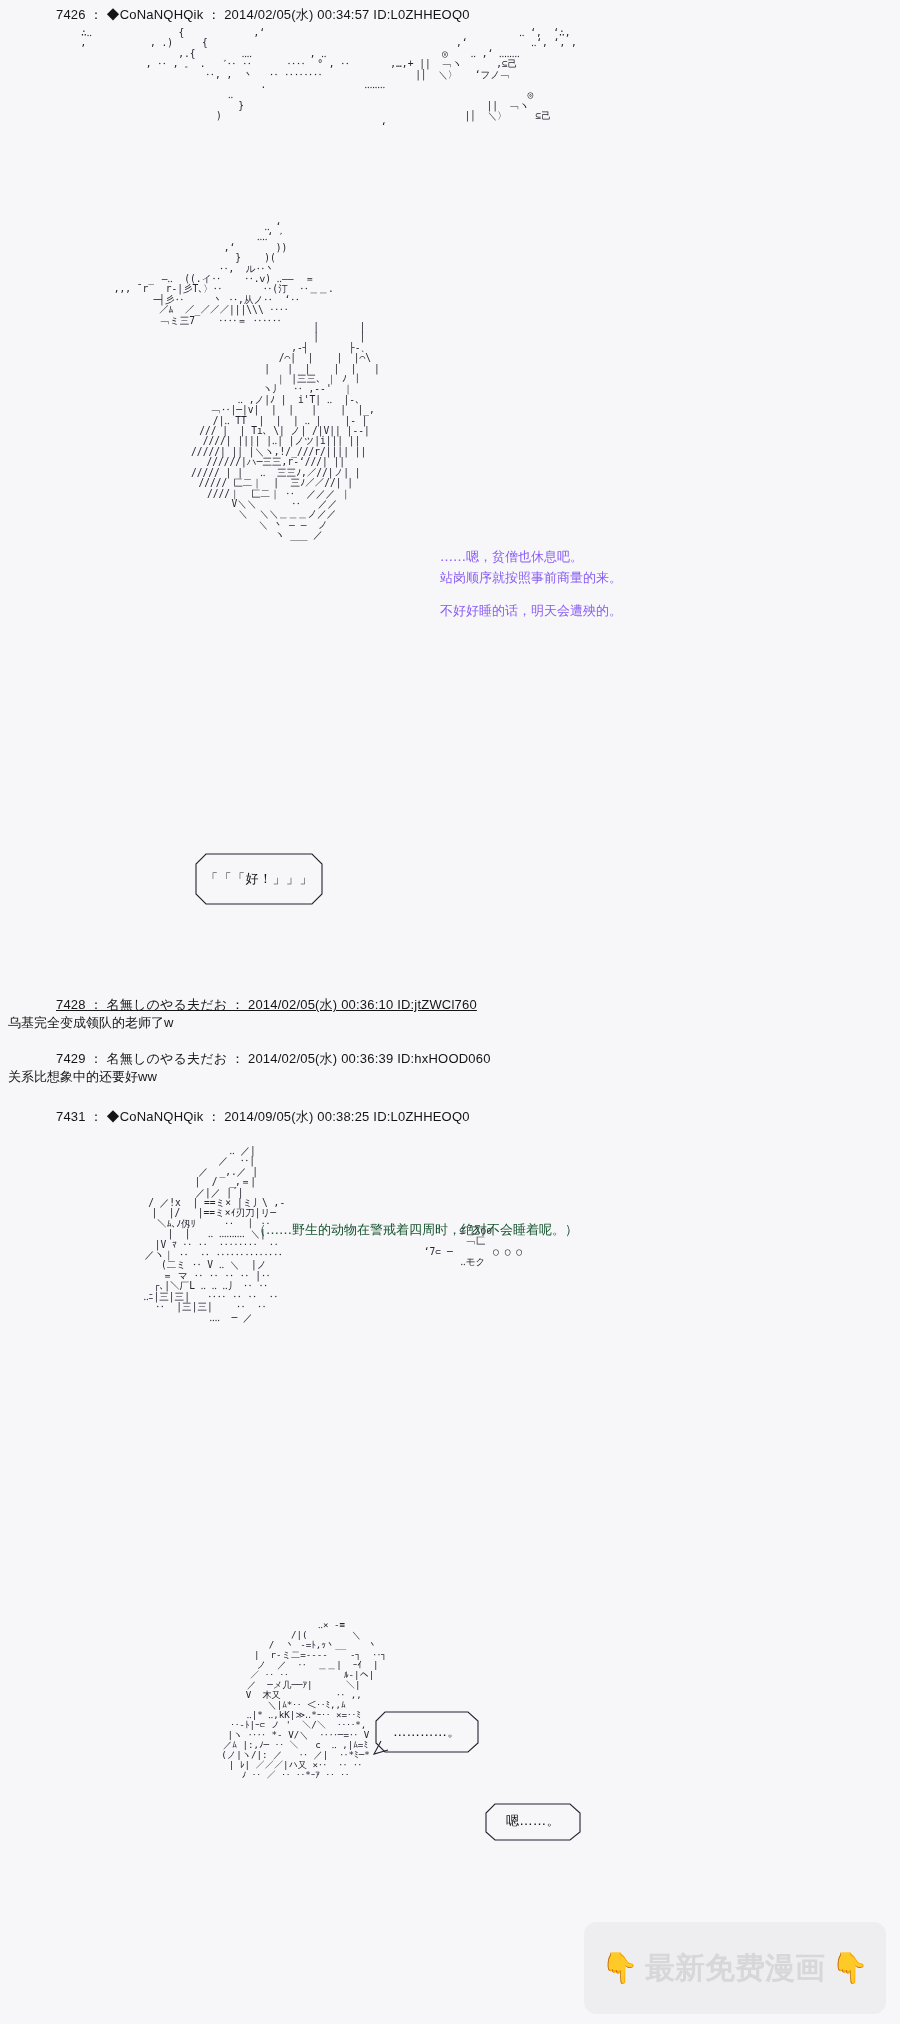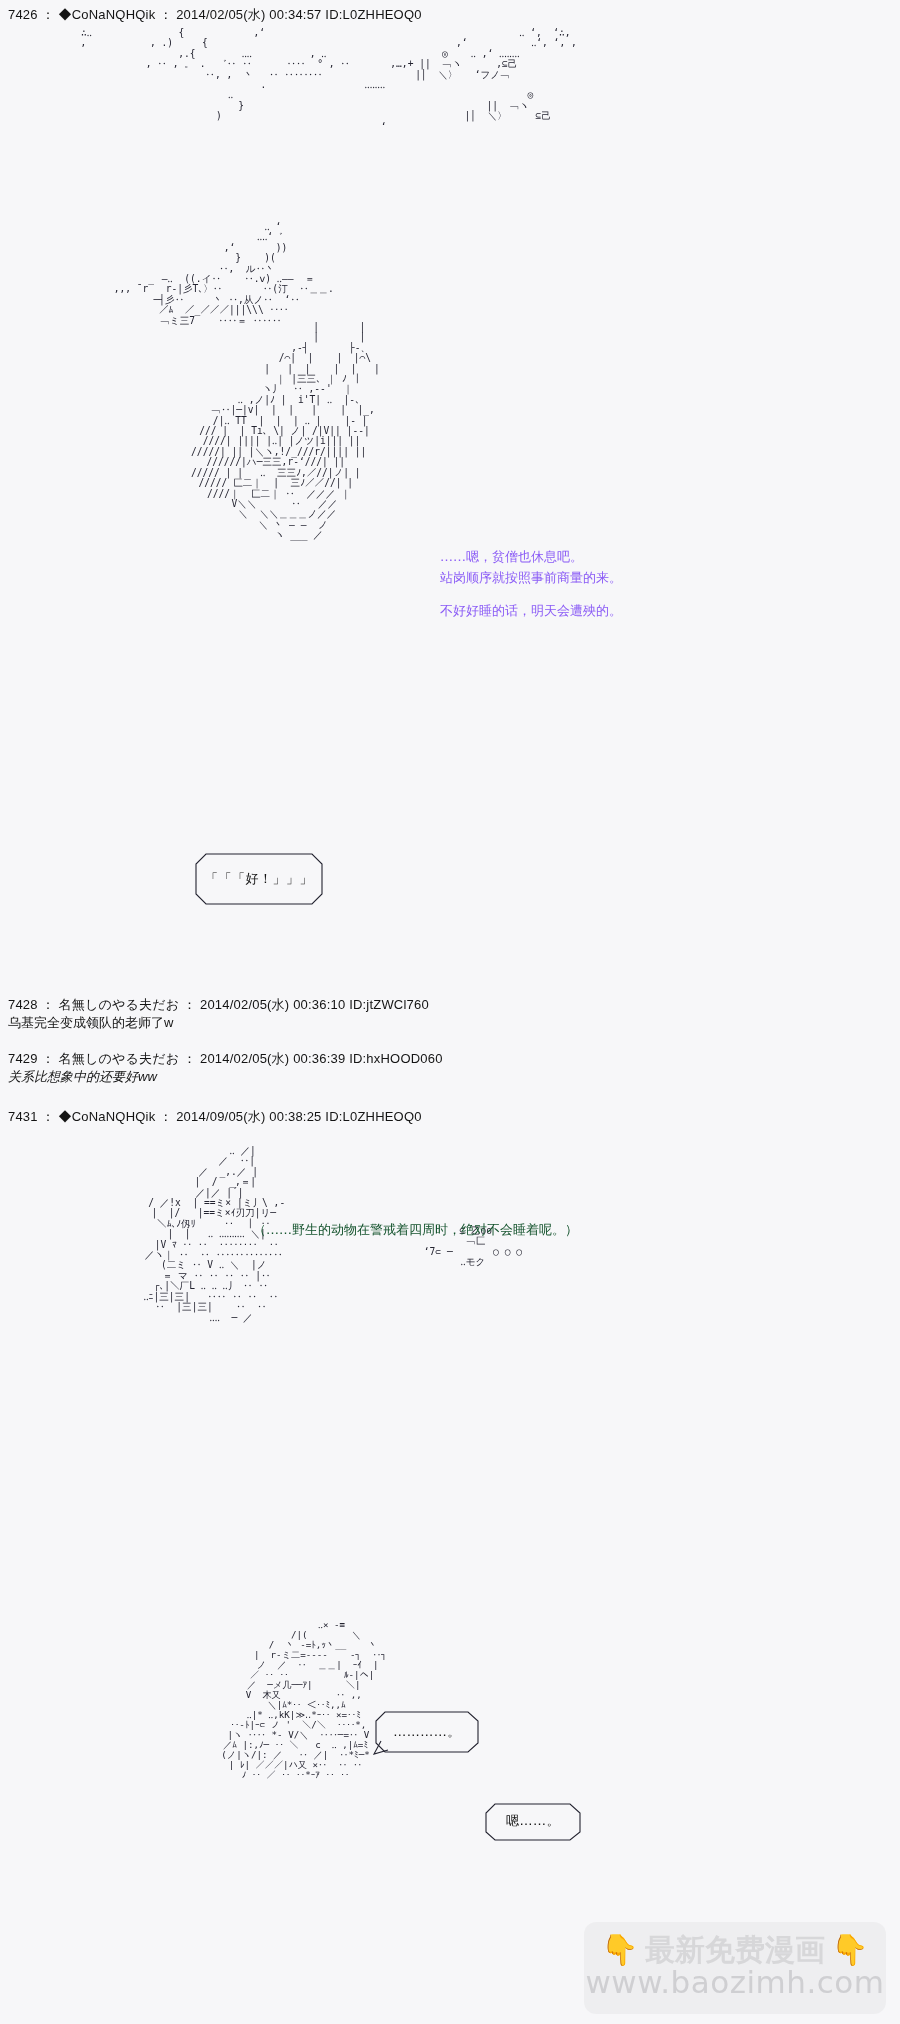--- a/index.html
+++ b/index.html
@@ -18,20 +18,21 @@
 
   
   .post-header {
     position: absolute;
     font-family: "Liberation Sans", sans-serif;
     font-size: 13px;
     line-height: 17px;
     color: #141414;
     white-space: pre;
     letter-spacing: .2px;
+    margin-left: 48px;
   }
   .post-body {
     position: absolute;
     font-family: "Liberation Sans", sans-serif;
     font-size: 13px;
     line-height: 18px;
     color: #141414;
     white-space: pre;
   }
 
@@ -178,25 +179,25 @@
 
 <div class="dialogue" style="left:440px; top:600px;">不好好睡的话，明天会遭殃的。</div>
 
 <div class="balloon" style="left:192px; top:850px; width:134px; height:58px;">
   <svg width="134" height="58" viewBox="0 0 134 58" aria-hidden="true">
     <path d="M14 4 L120 4 L130 14 L130 44 L120 54 L14 54 L4 44 L4 14 Z" fill="none" stroke="#232330" stroke-width="1.1"></path>
   </svg>
   <div class="btext">「「「好！」」」</div>
 </div>
 
-<div class="post-header" style="left:8px; top:996px;">7428 ： 名無しのやる夫だお ： 2014/02/05(水) 00:36:10 ID:jtZWCl760</div>
+<div class="post-header" style="left:8px; top:996px;text-decoration:underline;">7428 ： 名無しのやる夫だお ： 2014/02/05(水) 00:36:10 ID:jtZWCl760</div>
 <div class="post-body" style="left:8px; top:1014px;">乌基完全变成领队的老师了w</div>
 
 <div class="post-header" style="left:8px; top:1050px;">7429 ： 名無しのやる夫だお ： 2014/02/05(水) 00:36:39 ID:hxHOOD060</div>
-<div class="post-body" style="left:8px; top:1068px;font-style:italic;">关系比想象中的还要好ww</div>
+<div class="post-body" style="left:8px; top:1068px;">关系比想象中的还要好ww</div>
 
 <div class="post-header" style="left:8px; top:1108px;">7431 ： ◆CoNaNQHQik ： 2014/09/05(水) 00:38:25 ID:L0ZHHEOQ0</div>
 
 <div class="aa" style="left:8px; top:1146px; width:400px;">            ‥ ／|
           ／  ‥|
        ／  _,.／ |
       |  /  _,＝|
     ／|／ |´|
    / ／!x  | ==ミ× |ミ丿\ ,-
   |  |/   |==ミ×ｲ刃刀|リ─
@@ -249,14 +250,13 @@
   </svg>
   <div class="btext">嗯……。</div>
 </div>
 
 <div class="watermark">
   <div class="wm-row1">
     <span class="wm-hand">👇</span>
     <span>最新免费漫画</span>
     <span class="wm-hand">👇</span>
   </div>
-  <div class="wm-row2">www.baozimh.com</div>
 </div>
 
 </body></html>

